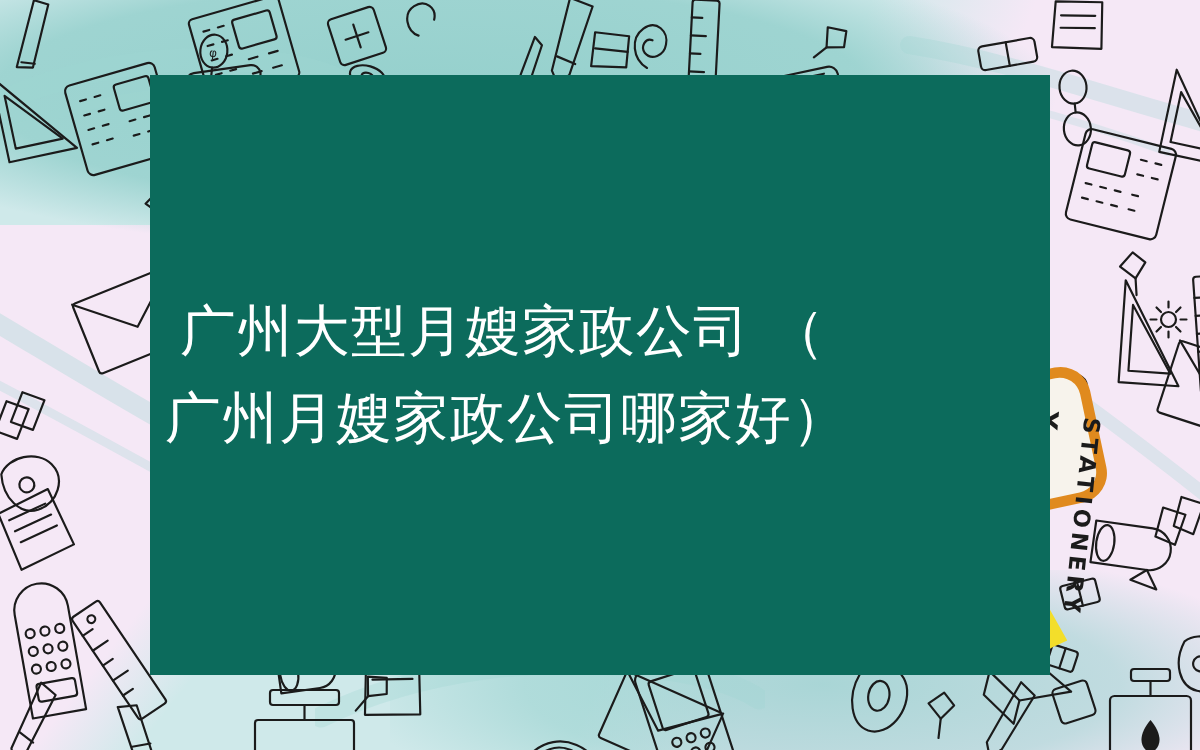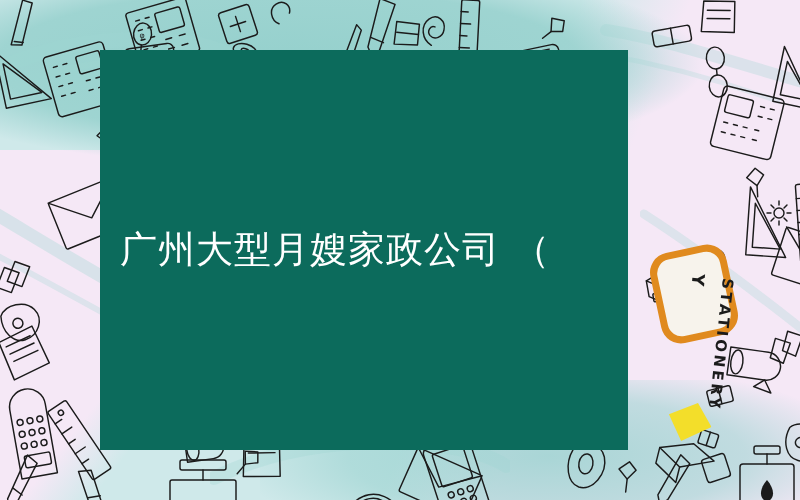--- a/index.html
+++ b/index.html
@@ -79,21 +79,21 @@
   }
   .stationery-y{
     position:absolute;left:692px;top:270px;
     font-family:"DejaVu Sans",sans-serif;
     font-size:17px;font-weight:700;color:#1b1b1b;
     transform:rotate(95deg);
   }
 
   
   .card{
-    position:absolute;left:100px;top:50px;width:528px;height:400px;
+    position:absolute;left:100px;top:50px;width:600px;height:400px;
     background:#0C6B5C;
   }
   .card-inner{
     position:absolute;left:0;top:0;right:0;bottom:0;
     display:flex;flex-direction:column;justify-content:center;
     padding:0 8px 0 10px;box-sizing:border-box;
   }
   .title-line{
     color:#ffffff;
     font-family:"DejaVu Sans",sans-serif;
@@ -539,16 +539,17 @@
 
   <div class="accent-orange"></div>
   <div class="accent-yellow"></div>
 
   <div class="stationery-y">Y</div>
   <div class="stationery">STATIONERY</div>
 
   <div class="card">
     <div class="card-inner">
       <div class="title-line l1">广州大型月嫂家政公司 （</div>
+      <div class="title-line l2">广州月嫂家政公司哪家好）</div>
     </div>
   </div>
 
 </div>
 
 </body></html>

